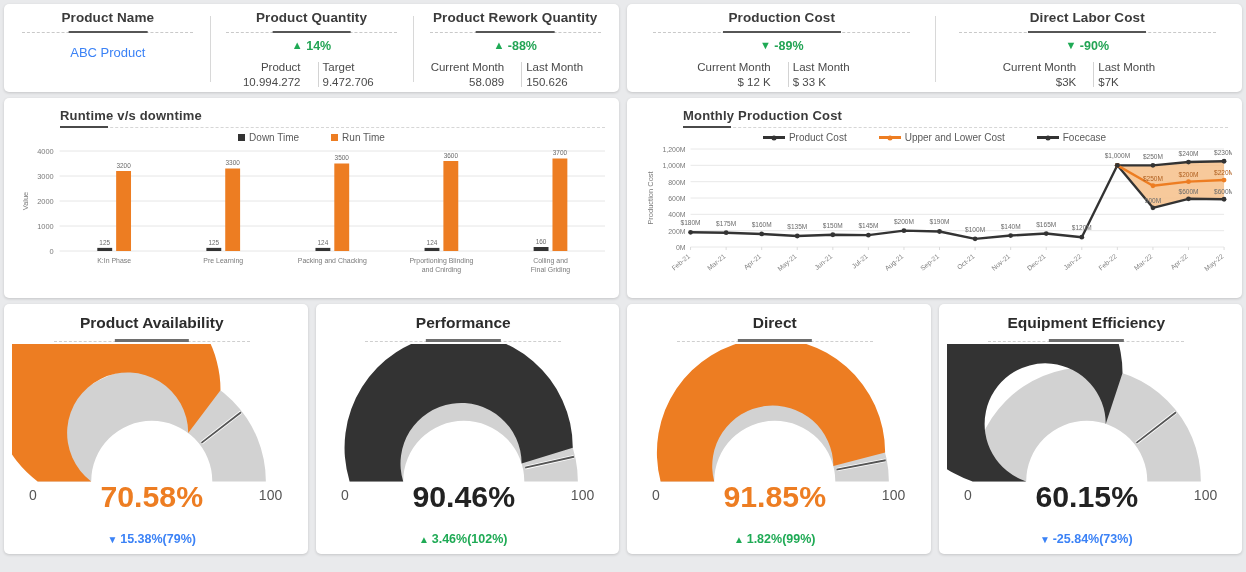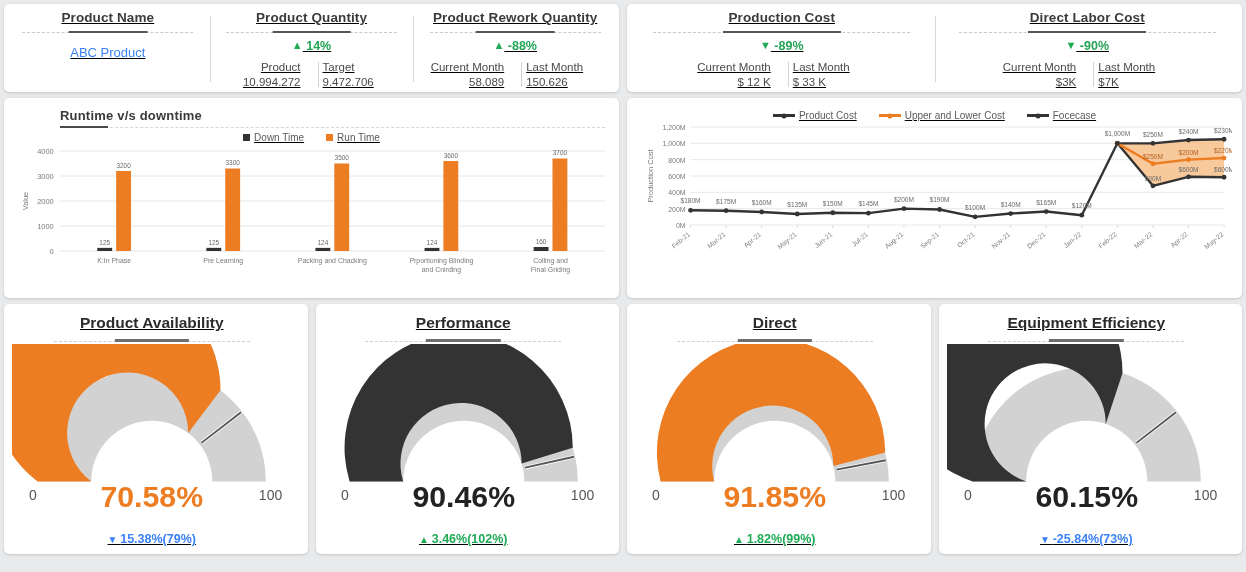--- a/index.html
+++ b/index.html
@@ -9,21 +9,20 @@
     font-family: "Liberation Sans", sans-serif;
     overflow: hidden;
   }
   .dash { display: flex; flex-direction: column; gap: 6px; padding: 4px 4px 0 4px; height: 572px; }
   .row { display: flex; gap: 8px; }
   .card {
     background: #ffffff;
     border-radius: 5px;
     box-shadow: 0 1px 3px rgba(0,0,0,0.16);
     position: relative;
-    text-decoration: underline;
   }
 
   
   .kpi-card { flex: 1; display: flex; padding: 6px 2px 4px 2px; }
   .kpi {
     flex: 1; text-align: center; position: relative;
     display: flex; flex-direction: column; align-items: center;
   }
   .kpi + .kpi::before {
     content: ""; position: absolute; left: 0; top: 6px; bottom: 6px;
@@ -69,21 +68,21 @@
   }
   .chart-rule {
     position: absolute; left: 46px; right: 4px; bottom: 0;
     border-bottom: 1px dashed #d6d6d6;
   }
   .chart-rule::after {
     content: ""; position: absolute; left: 0; bottom: -1px;
     width: 48px; border-bottom: 2px solid #4a4a4a;
   }
   .legend {
-    display: flex; justify-content: center; gap: 22px;
+    display: flex; justify-content: center; gap: 32px;
     font-size: 10px; color: #5a5a5a; margin-top: 4px;
   }
   .legend span.key { display: inline-flex; align-items: center; gap: 4px; }
   .swatch { width: 7px; height: 7px; display: inline-block; }
   .lswatch { width: 22px; height: 3px; display: inline-block; position: relative; }
   .lswatch::after {
     content: ""; position: absolute; left: 50%; top: 50%;
     width: 5px; height: 5px; border-radius: 50%;
     transform: translate(-50%,-50%); background: inherit;
   }
@@ -244,20 +243,24 @@
             <text x="531.5" y="101" text-anchor="middle" font-size="6.5" fill="#6b6b6b" font-family="Liberation Sans, sans-serif">160</text>
             <rect x="543" y="15.5" width="15" height="92.5" fill="#ED7D22"></rect>
             <text x="550.5" y="12.5" text-anchor="middle" font-size="6.5" fill="#6b6b6b" font-family="Liberation Sans, sans-serif">3700</text>
             <text x="541" y="120" text-anchor="middle" font-size="7" fill="#7a7a7a" font-family="Liberation Sans, sans-serif">Colling and</text>
             <text x="541" y="129" text-anchor="middle" font-size="7" fill="#7a7a7a" font-family="Liberation Sans, sans-serif">Final Griding</text>
           </svg>
       </div>
     </div>
 
     <div class="card chart-card">
+      <div class="chart-head">
+        <span class="chart-title">Monthly Production Cost</span>
+        <span class="chart-rule"></span>
+      </div>
       <div class="legend" id="lineLegend">
           <span class="key">
             <span class="lswatch" style="background: rgb(51, 51, 51);"></span>
             <span>Product Cost</span>
           </span>
           <span class="key">
             <span class="lswatch" style="background: rgb(237, 125, 34);"></span>
             <span>Upper and Lower Cost</span>
           </span>
           <span class="key">

